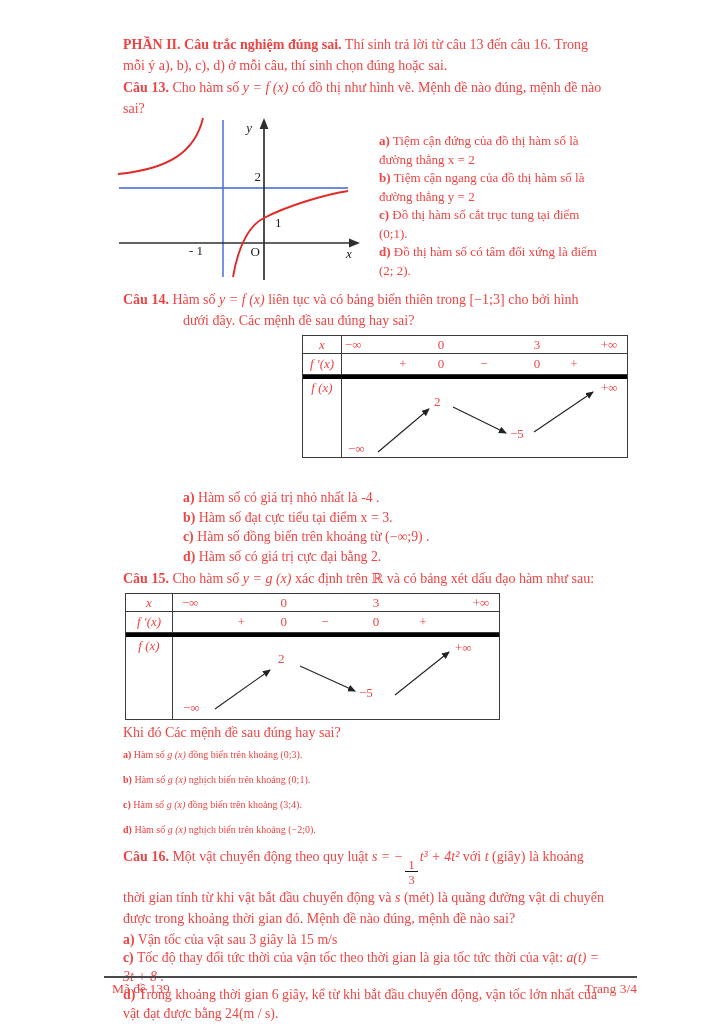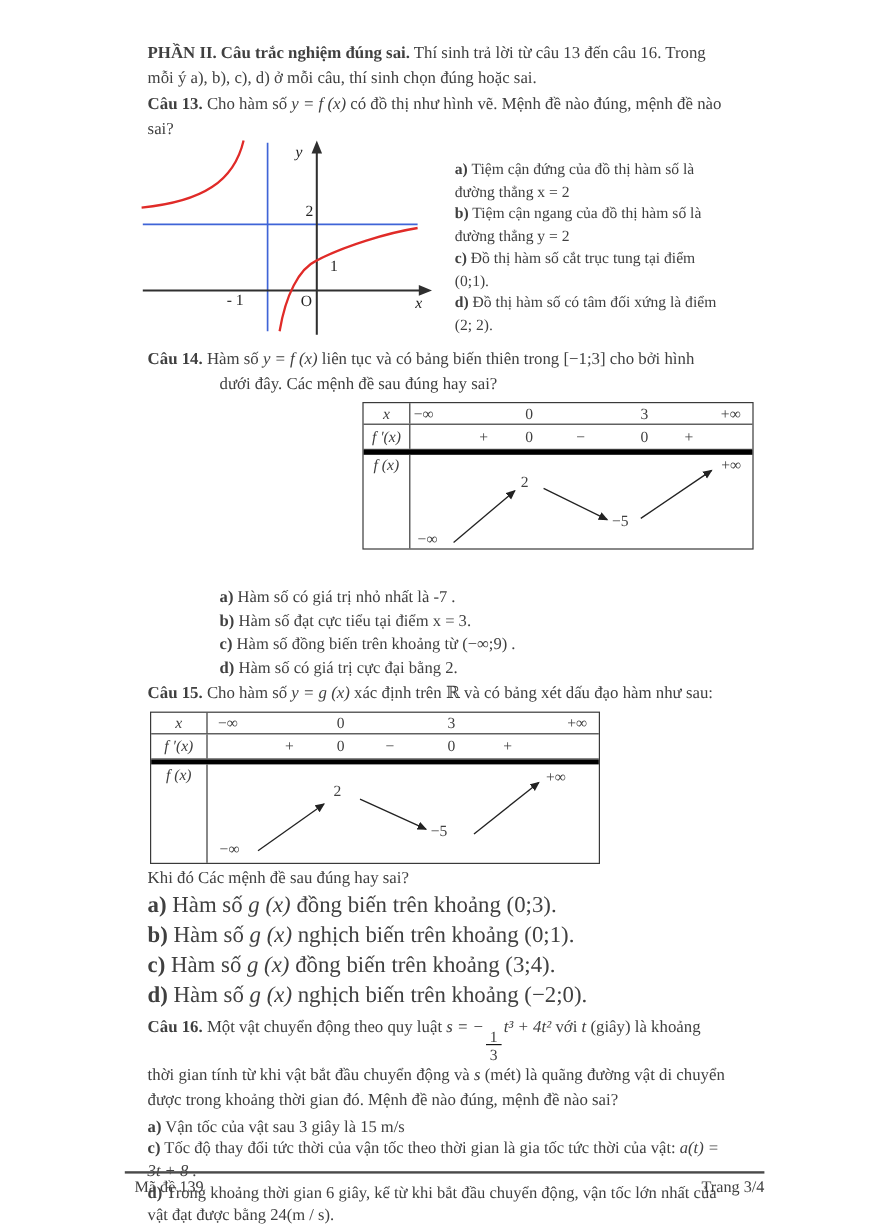--- a/index.html
+++ b/index.html
@@ -1,38 +1,38 @@
 <!DOCTYPE html>
 <html lang="vi"><head>
 <meta charset="utf-8">
 <style>
   html,body { margin:0; padding:0; background:#fff; }
   .page {
     position:relative; width:615px; height:1024px; margin:0 auto;
-    background:#fff; color:#404040; overflow:hidden; box-sizing:border-box;
+    background:#fff; color:#ef4444; overflow:hidden; box-sizing:border-box;
     font-family:"Liberation Serif","DejaVu Serif",serif;
     font-size:14px; padding:34px 65px 0 68px;
   }
   p { margin:0; }
   .it { font-style:italic; }
   .lead { line-height:21px; }
   .qt { line-height:21px; margin-top:1px; }
   .hang { padding-left:60px; text-indent:-60px; }
 
   
   .row13 { display:flex; align-items:flex-end; height:168px; margin-top:1px; }
   .gwrap { flex:none; margin-left:-6px; }
   .s13 { font-size:13px; line-height:18.5px; padding:0 0 8px 12px; }
   .glab { font-size:13px; fill:#222; font-family:"Liberation Serif",serif; }
   .git { font-style:italic; }
 
   
   .stmt .sl { font-weight:bold; }
   .s14 { margin-top:30px; margin-left:60px; line-height:19.5px; font-size:13.8px; }
-  .s15 { line-height:25px; font-size:19px; }
+  .s15 { line-height:25px; font-size:10px; }
   .s16 { line-height:18.5px; font-size:13.8px; margin-top:2px; }
   .prompt15 { line-height:19px; margin-top:3px; }
 
   
   .bbt { border:1.5px solid #3a3a3a; box-sizing:content-box; font-size:13px; background:#fff; }
   .t14 { width:324px; margin:4px 0 0 179px; }
   .t15 { width:373px; margin:4px 0 0 2px; }
   .r { display:flex; border-bottom:1px solid #3a3a3a; position:relative; }
   .r:last-child { border-bottom:none; }
   .rf { border-top:4px solid #000000; }
@@ -137,21 +137,21 @@
         </svg>
         <span class="fv" style="left:6px;top:62px">−∞</span>
         <span class="fv" style="left:92px;top:15px">2</span>
         <span class="fv" style="left:168px;top:47px">−5</span>
         <span class="fv" style="left:259px;top:1px">+∞</span>
       </div>
     </div>
   </div>
 
   <div class="s14">
-    <p class="stmt"><b class="sl">a)</b><span> Hàm số có giá trị nhỏ nhất là -7 .</span></p>
+    <p class="stmt"><b class="sl">a)</b><span> Hàm số có giá trị nhỏ nhất là -4 .</span></p>
     <p class="stmt"><b class="sl">b)</b><span> Hàm số đạt cực tiểu tại điểm x = 3.</span></p>
     <p class="stmt"><b class="sl">c)</b><span> Hàm số đồng biến trên khoảng từ (−∞;9) .</span></p>
     <p class="stmt"><b class="sl">d)</b><span> Hàm số có giá trị cực đại bằng 2.</span></p>
   </div>
 
   <p class="qt" style="margin-top:2px"><b>Câu 15.</b><span> Cho hàm số </span><span class="it">y = g (x)</span><span> xác định trên ℝ  và có bảng xét dấu đạo hàm như sau:</span></p>
 
   <div class="bbt t15">
     <div class="r rx">
       <div class="h">

